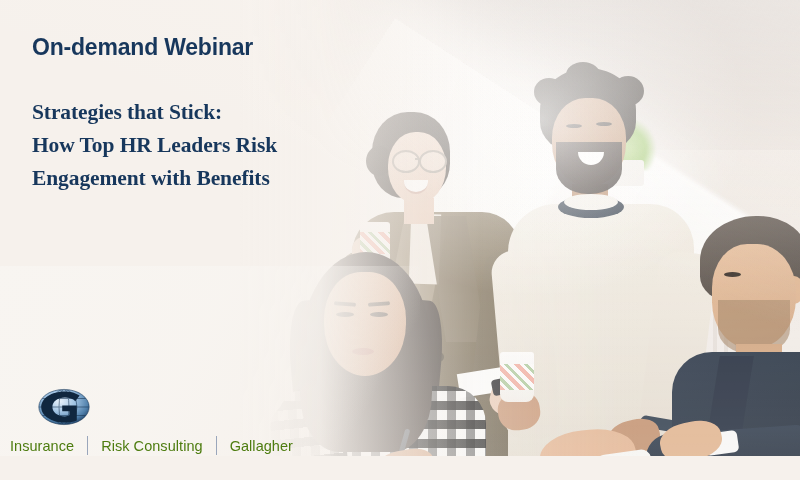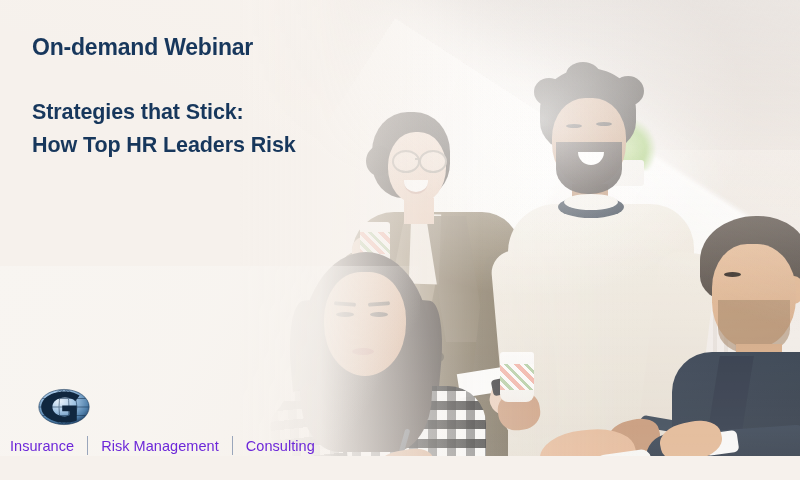--- a/index.html
+++ b/index.html
@@ -240,31 +240,31 @@
   .washBottomLeft{position:absolute;left:0;bottom:0;width:420px;height:190px;
     background:linear-gradient(120deg,rgba(248,245,241,.98) 0%,rgba(248,245,241,.8) 45%,rgba(248,245,241,0) 85%);}
 
   
   .content{position:absolute;inset:0;}
   .eyebrow{position:absolute;left:32px;top:34px;
     font-size:23px;font-weight:bold;color:#17375c;letter-spacing:-.2px;
     white-space:nowrap;}
   .headline{position:absolute;left:32px;top:96px;
     font-size:21.5px;font-weight:bold;color:#17375c;line-height:33px;
-    letter-spacing:-.1px;}
+    letter-spacing:-.1px;font-family:Liberation Serif, serif;}
   .headline div{white-space:nowrap;}
 
   
   .logo{position:absolute;left:38px;top:388px;display:flex;align-items:center;gap:11px;}
   .globe{position:relative;width:52px;height:38px;flex:none;}
   .globe svg{display:block;}
   .wordmark{font-family:"Liberation Serif",serif;font-size:31px;
     font-weight:bold;color:#1c3461;letter-spacing:.1px;line-height:1;}
   .tagline{position:absolute;left:10px;top:436px;display:flex;align-items:center;
-    font-size:14.5px;color:#6d28d9;letter-spacing:.05px;white-space:nowrap;}
+    font-size:14.5px;color:#4d7c0f;letter-spacing:.05px;white-space:nowrap;}
   .tagline span.t{padding:0 13px;}
   .tagline span.t:first-child{padding-left:0;}
   .sep{width:1px;height:19px;background:#9aa6bb;flex:none;}
 </style>
 </head>
 <body>
 
 <div id="banner">
 
   <div class="photo">
@@ -376,20 +376,21 @@
   <div class="washTop"></div>
   <div class="washBottomLeft"></div>
 
   <div class="content">
 
     <div class="eyebrow">On-demand Webinar</div>
 
     <div class="headline">
       <div>Strategies that Stick:</div>
       <div>How Top HR Leaders Risk</div>
+      <div>Engagement with Benefits</div>
     </div>
 
     <div class="logo">
       <span class="globe">
         <svg width="52" height="38" viewBox="0 0 52 38">
           <defs>
             <radialGradient id="gsph" cx="42%" cy="34%" r="72%">
               <stop offset="0%" stop-color="#e9f2fb"></stop>
               <stop offset="42%" stop-color="#9fc2e2"></stop>
               <stop offset="78%" stop-color="#4f7faa"></stop>
@@ -410,19 +411,19 @@
                    L31.4 23.2 L31.4 27.6 C30.1 28.1 28.6 28.4 27 28.4
                    C19.6 28.4 14.4 24.3 14.4 19 C14.4 13.7 19.6 9.6 27 9.6
                    C31.4 9.6 35.1 11.0 37.3 13.2 L41.6 7.6 C37.9 4.9 32.8 3.4 27 3.4 Z" fill="#10273f"></path>
         </svg>
       </span>
     </div>
 
     <div class="tagline">
       <span class="t">Insurance</span>
       <span class="sep"></span>
-      <span class="t">Risk Management</span>
+      <span class="t">Risk Consulting</span>
       <span class="sep"></span>
-      <span class="t">Consulting</span>
+      <span class="t">Gallagher</span>
     </div>
 
   </div>
 </div>
 
 </body></html>

